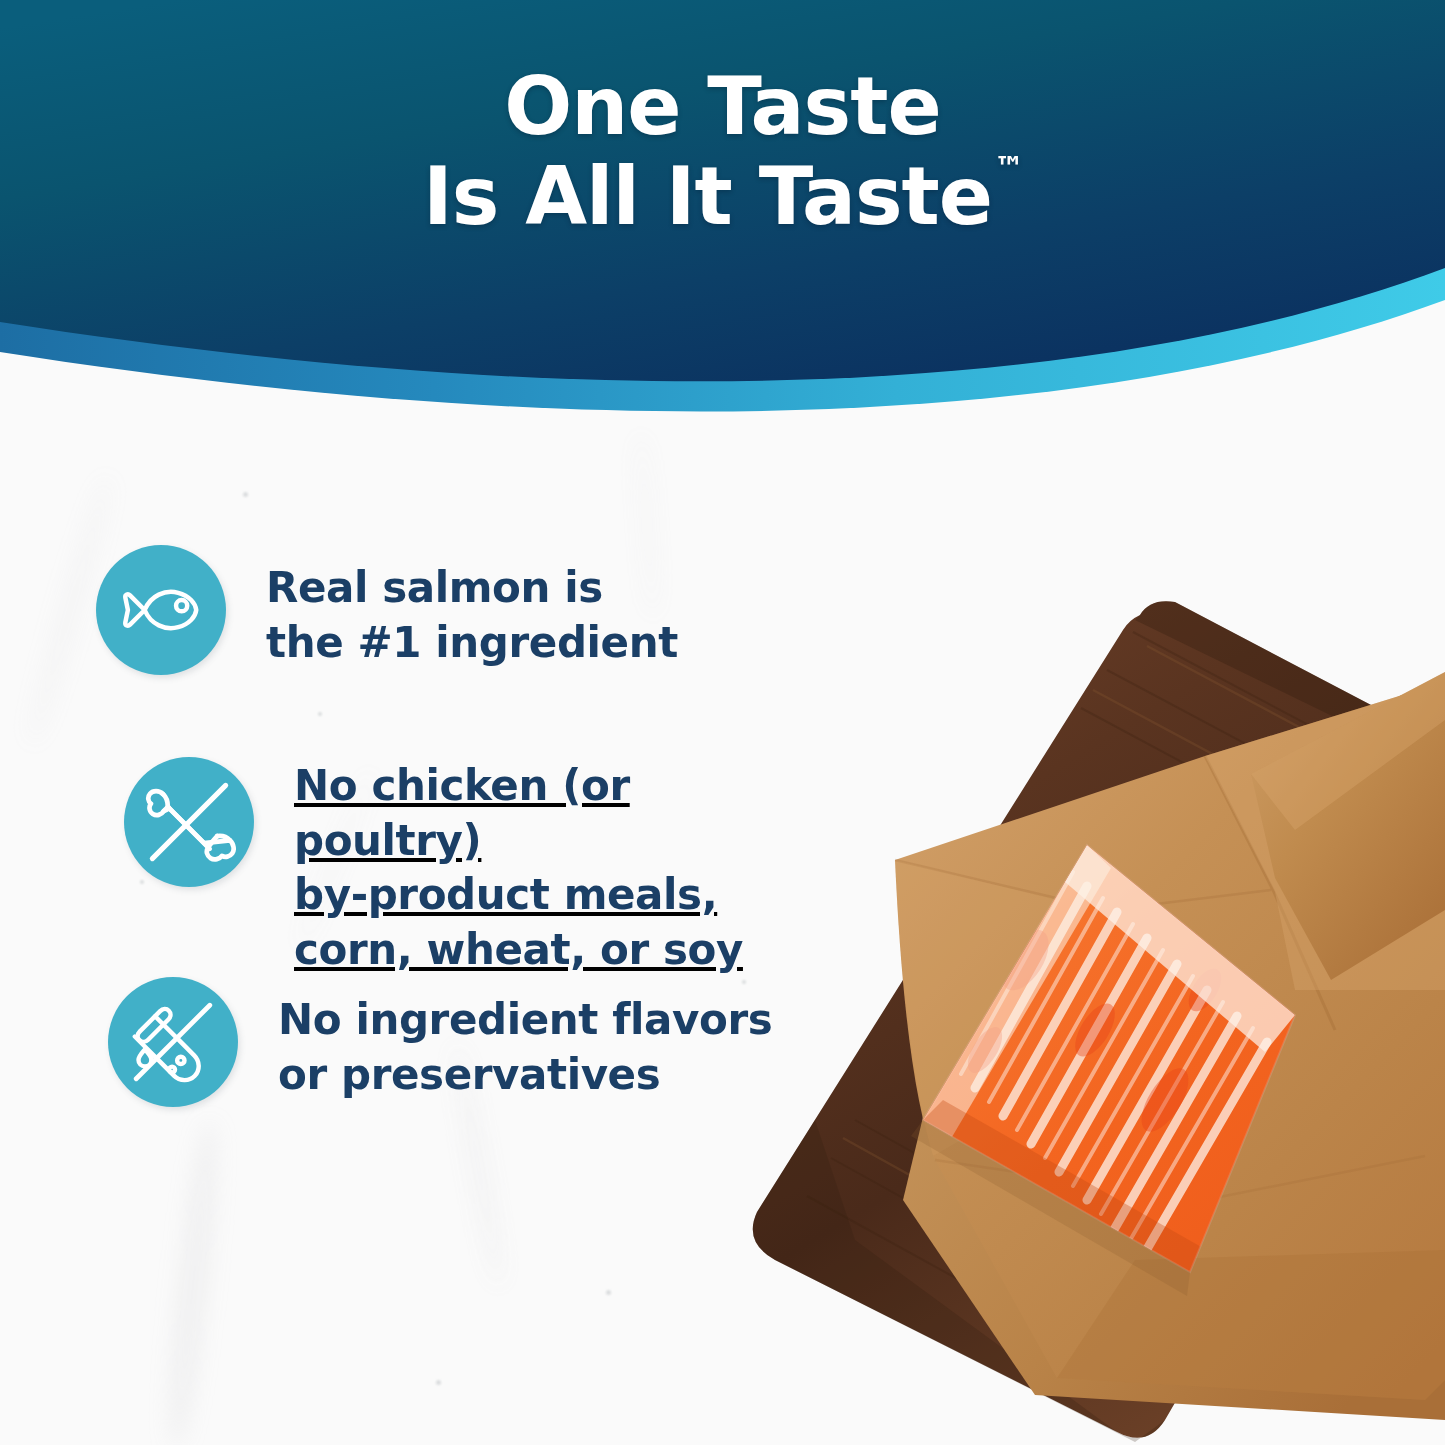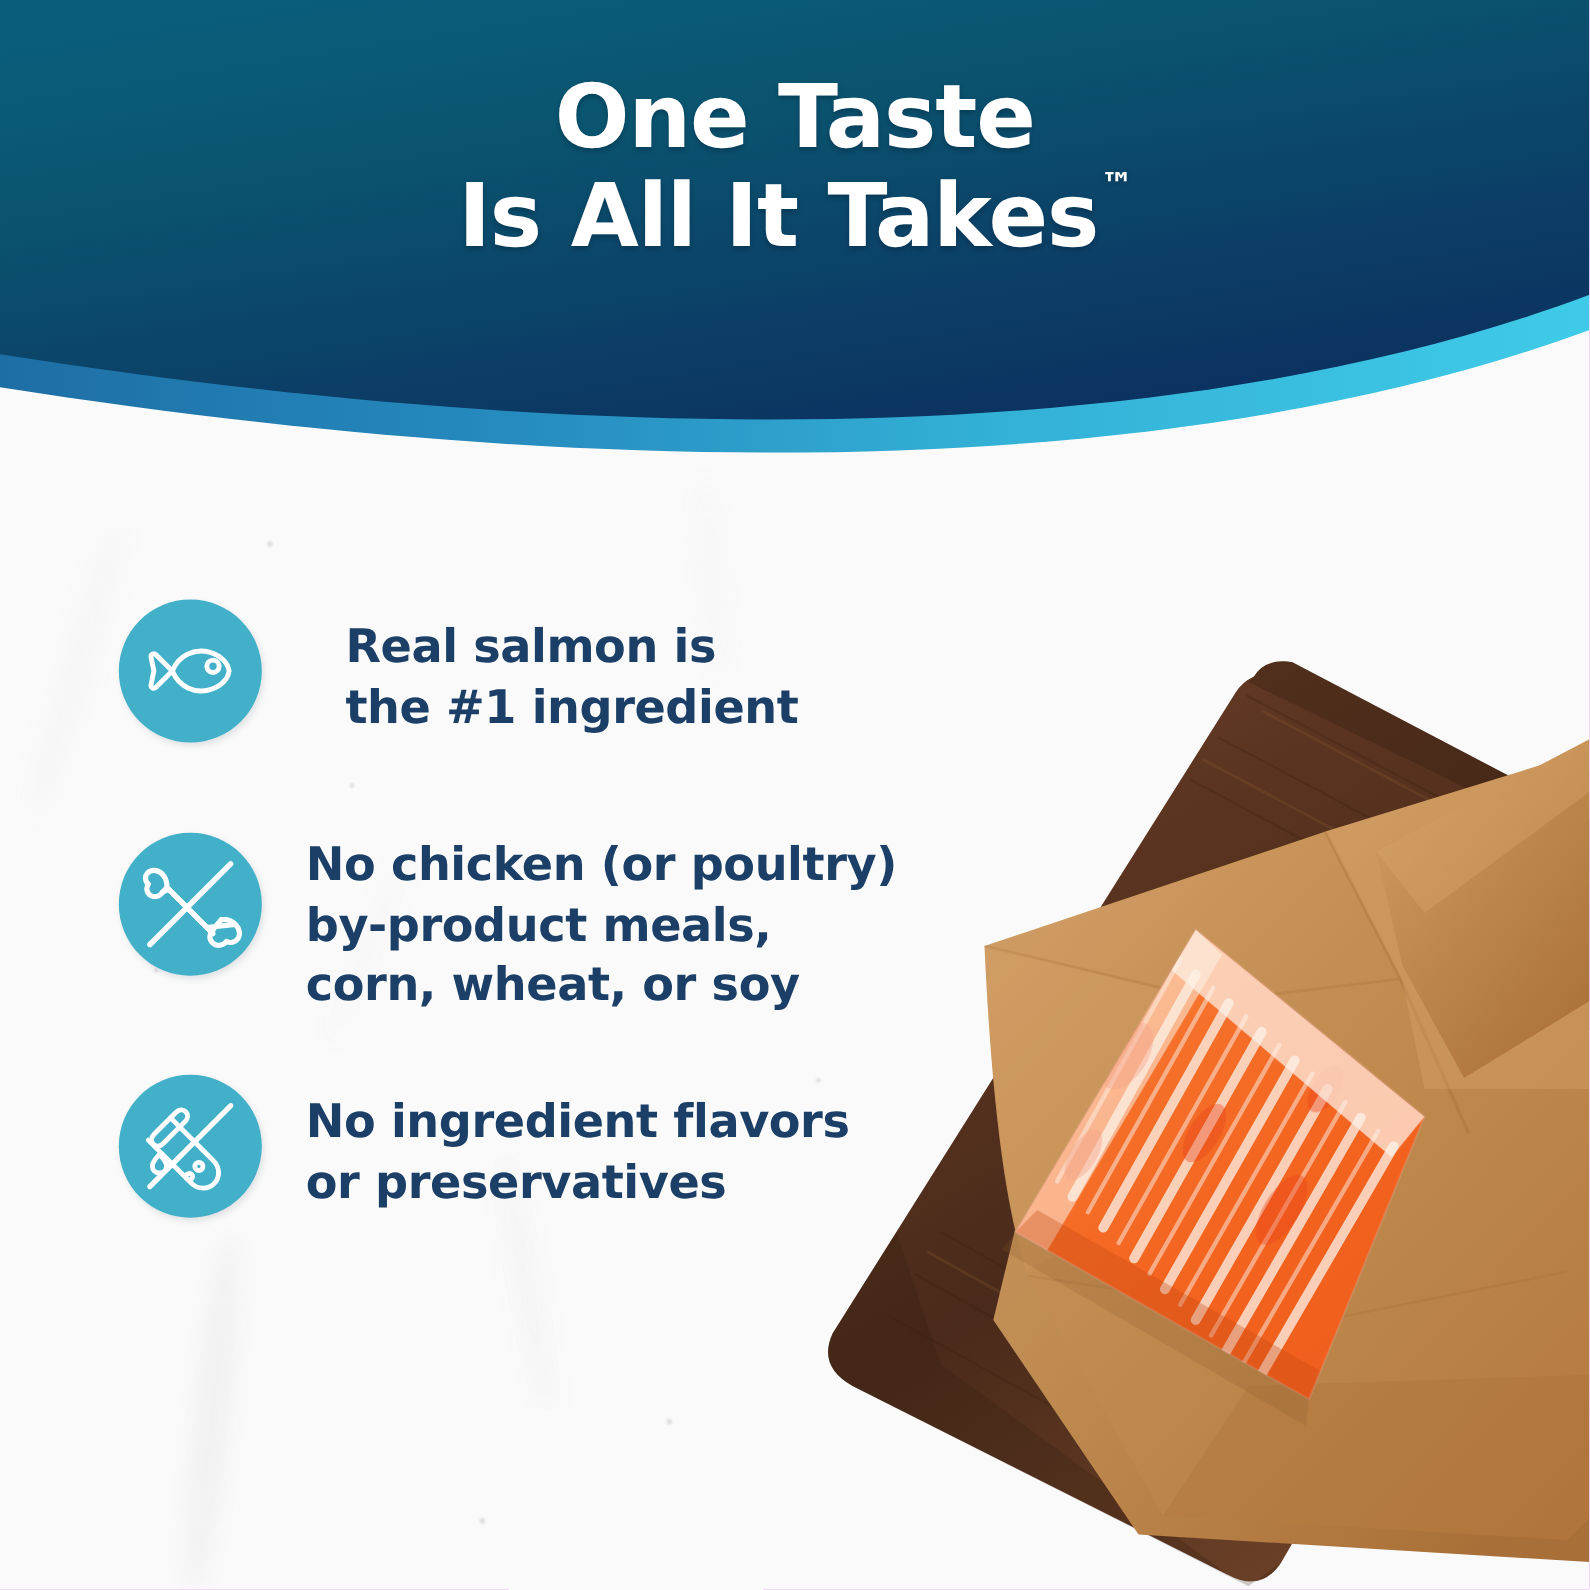--- a/index.html
+++ b/index.html
@@ -78,22 +78,22 @@
   .bullets {
     position: absolute;
     left: 0; top: 470px;
     width: 830px;
   }
   .bullet {
     position: absolute;
     display: flex;
     align-items: flex-start;
   }
-  .bullet.b1 { left: 108px; top: 75px; gap: 36px; }
-  .bullet.b2 { left: 108px; top: 287px; }
+  .bullet.b1 { left: 96px; top: 75px; }
+  .bullet.b2 { left: 124px; top: 287px; text-decoration: underline; }
   .bullet.b3 { left: 108px; top: 507px; }
 
   .icon-circle {
     flex: 0 0 auto;
     width: 130px;
     height: 130px;
     border-radius: 50%;
     background: #41b0c8;
     box-shadow: 2px 3px 6px rgba(90,100,110,0.16);
     display: flex;
@@ -163,21 +163,21 @@
         </linearGradient>
       </defs>
 
       <path d="M0,0 L1445,0 L1445,300 C1120,420 640,452 0,352 Z" fill="url(#cyanGrad)"></path>
 
       <path d="M0,0 L1445,0 L1445,268 C1120,390 640,422 0,322 Z" fill="url(#navyGrad)"></path>
     </svg>
 
     <div class="headline">
       <span>One Taste</span>
-      <span class="l2"><span>Is All It Takes</span><span class="tm">™</span></span>
+      <span class="l2"><span>Is All It Taste</span><span class="tm">™</span></span>
     </div>
   </div>
 
   <div class="bullets">
 
     <div class="bullet b1">
       <div class="icon-circle">
         <svg width="86" height="86" viewBox="0 0 100 100" fill="none" stroke="#ffffff" stroke-width="5.2" stroke-linecap="round" stroke-linejoin="round">
           <path d="M31 50 C38 33 55 26 70 30 C83 33.5 90 42 91 50 C90 58 83 66.5 70 70 C55 74 38 67 31 50 Z"></path>
           <path d="M31 50 L14 33 C11.5 30.5 8 32 8.5 35.5 L11.5 50 L8.5 64.5 C8 68 11.5 69.5 14 67 Z"></path>

